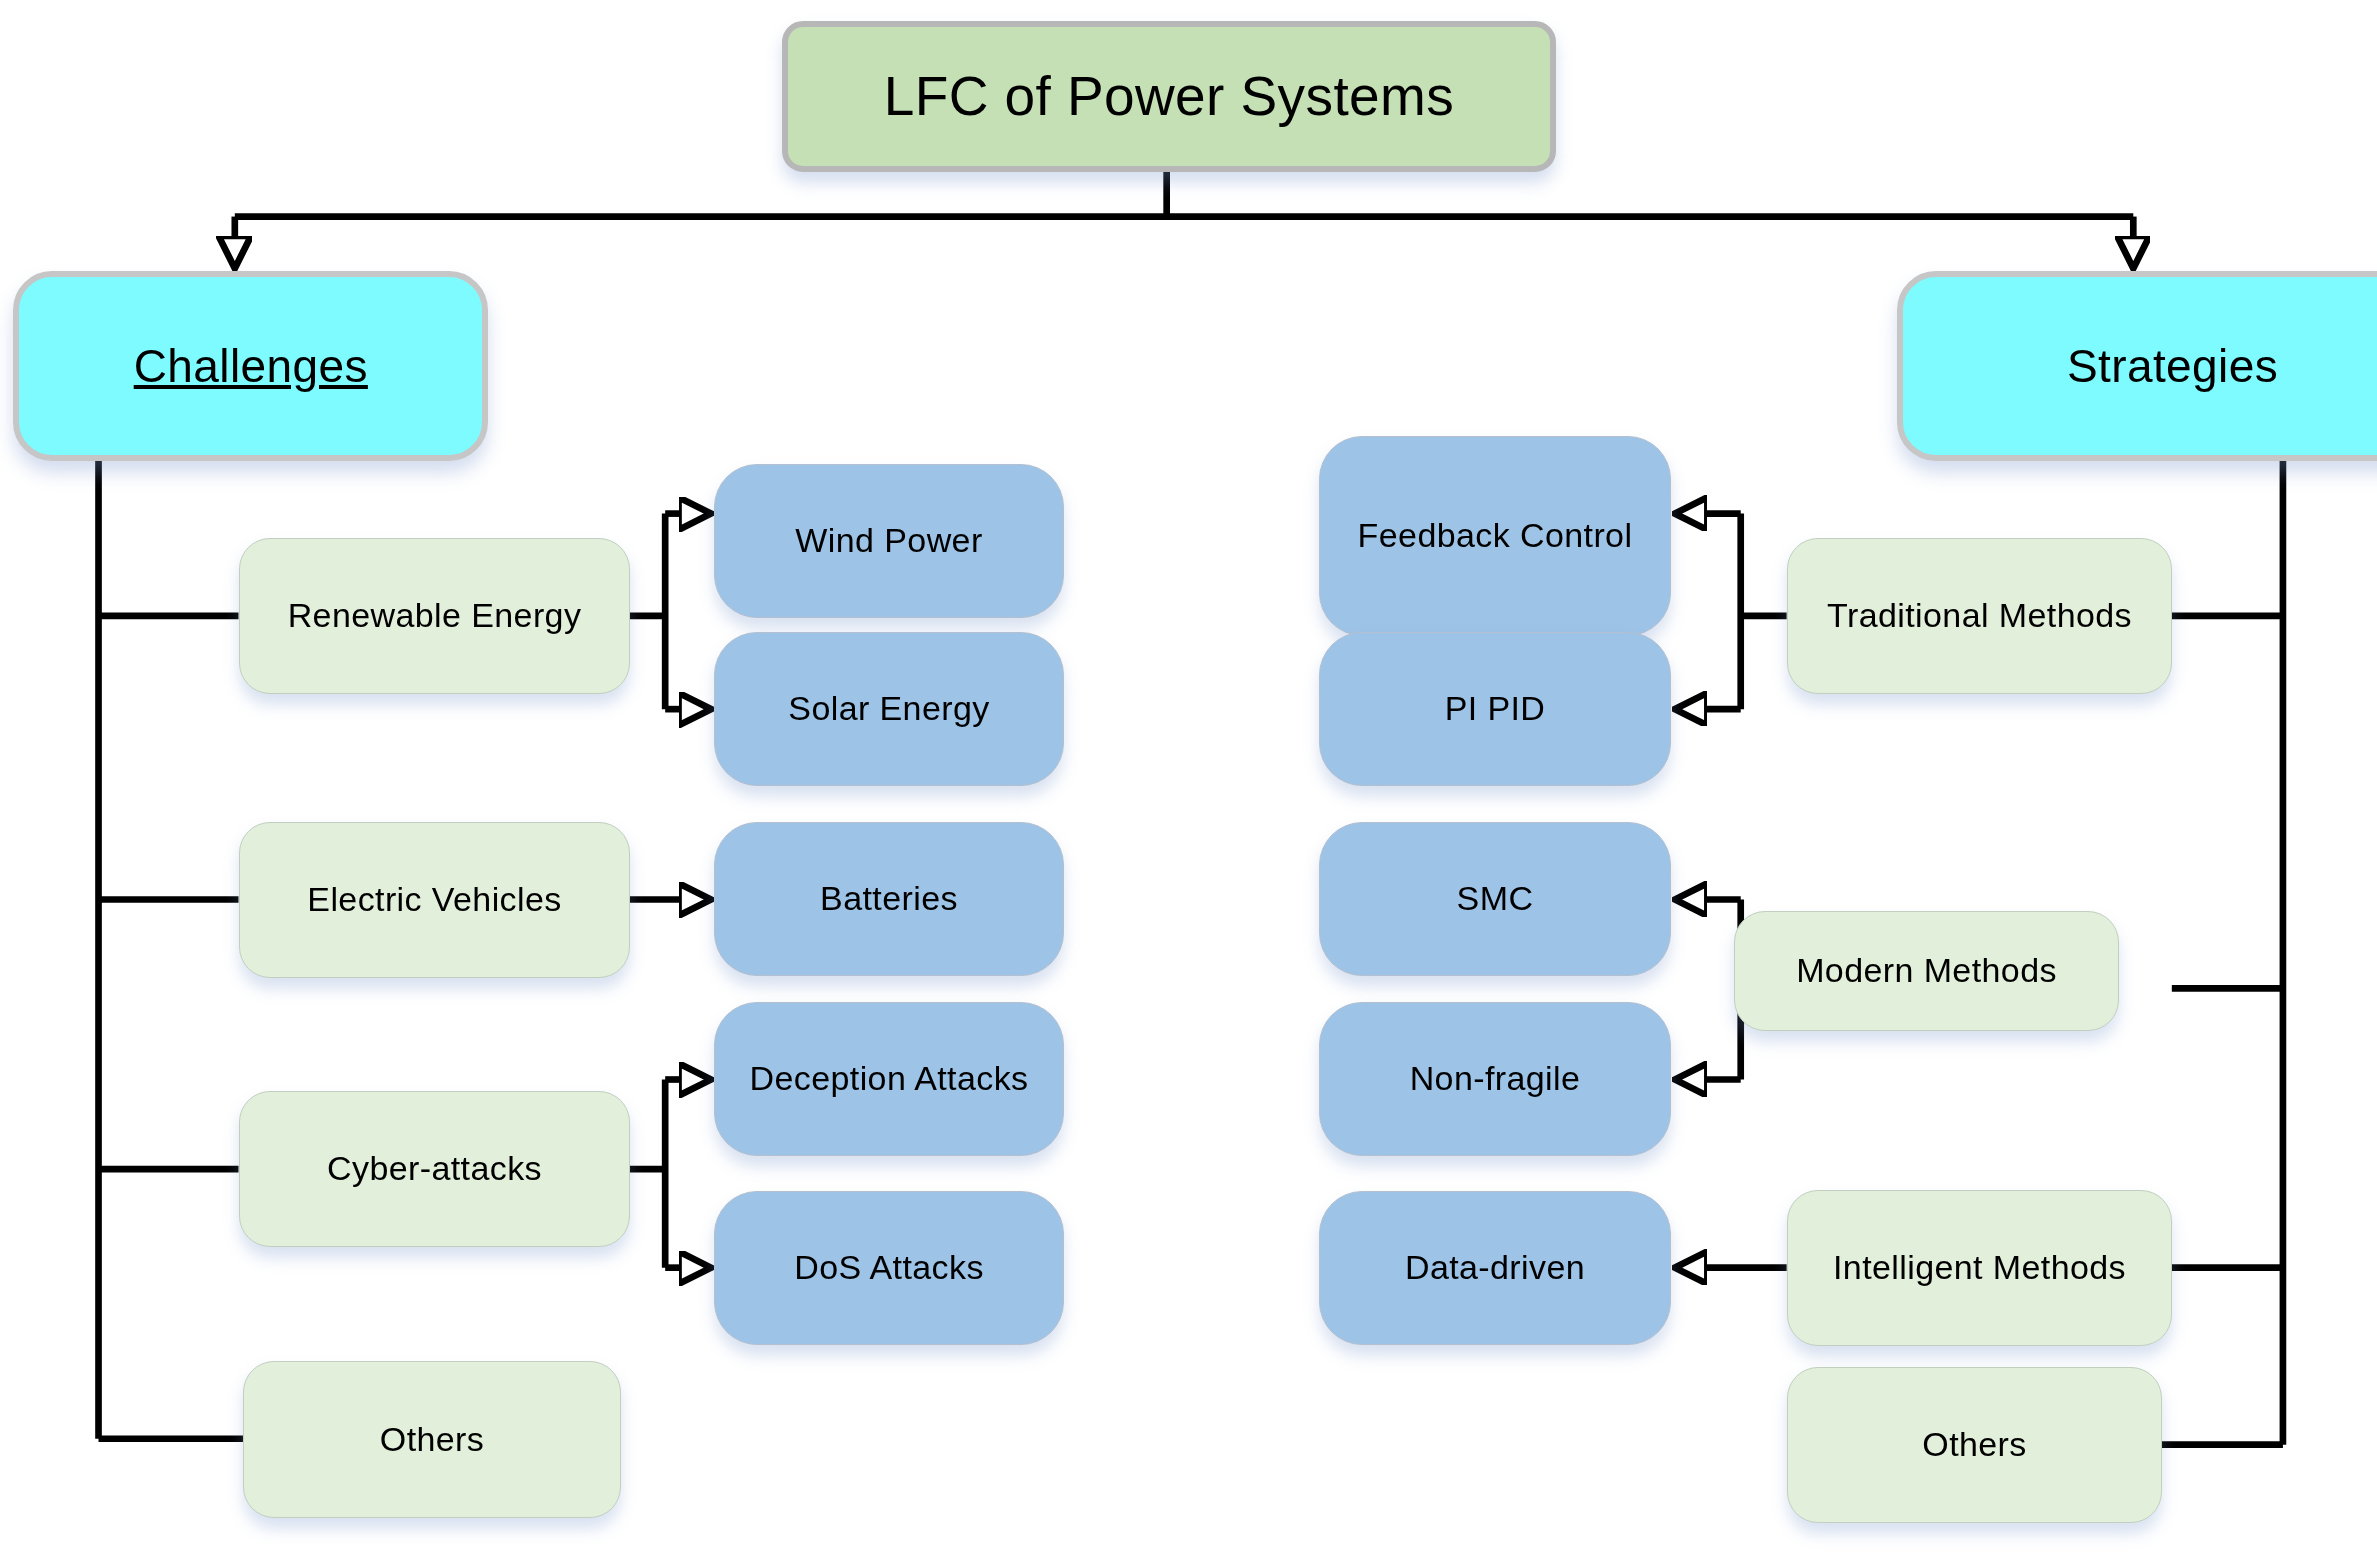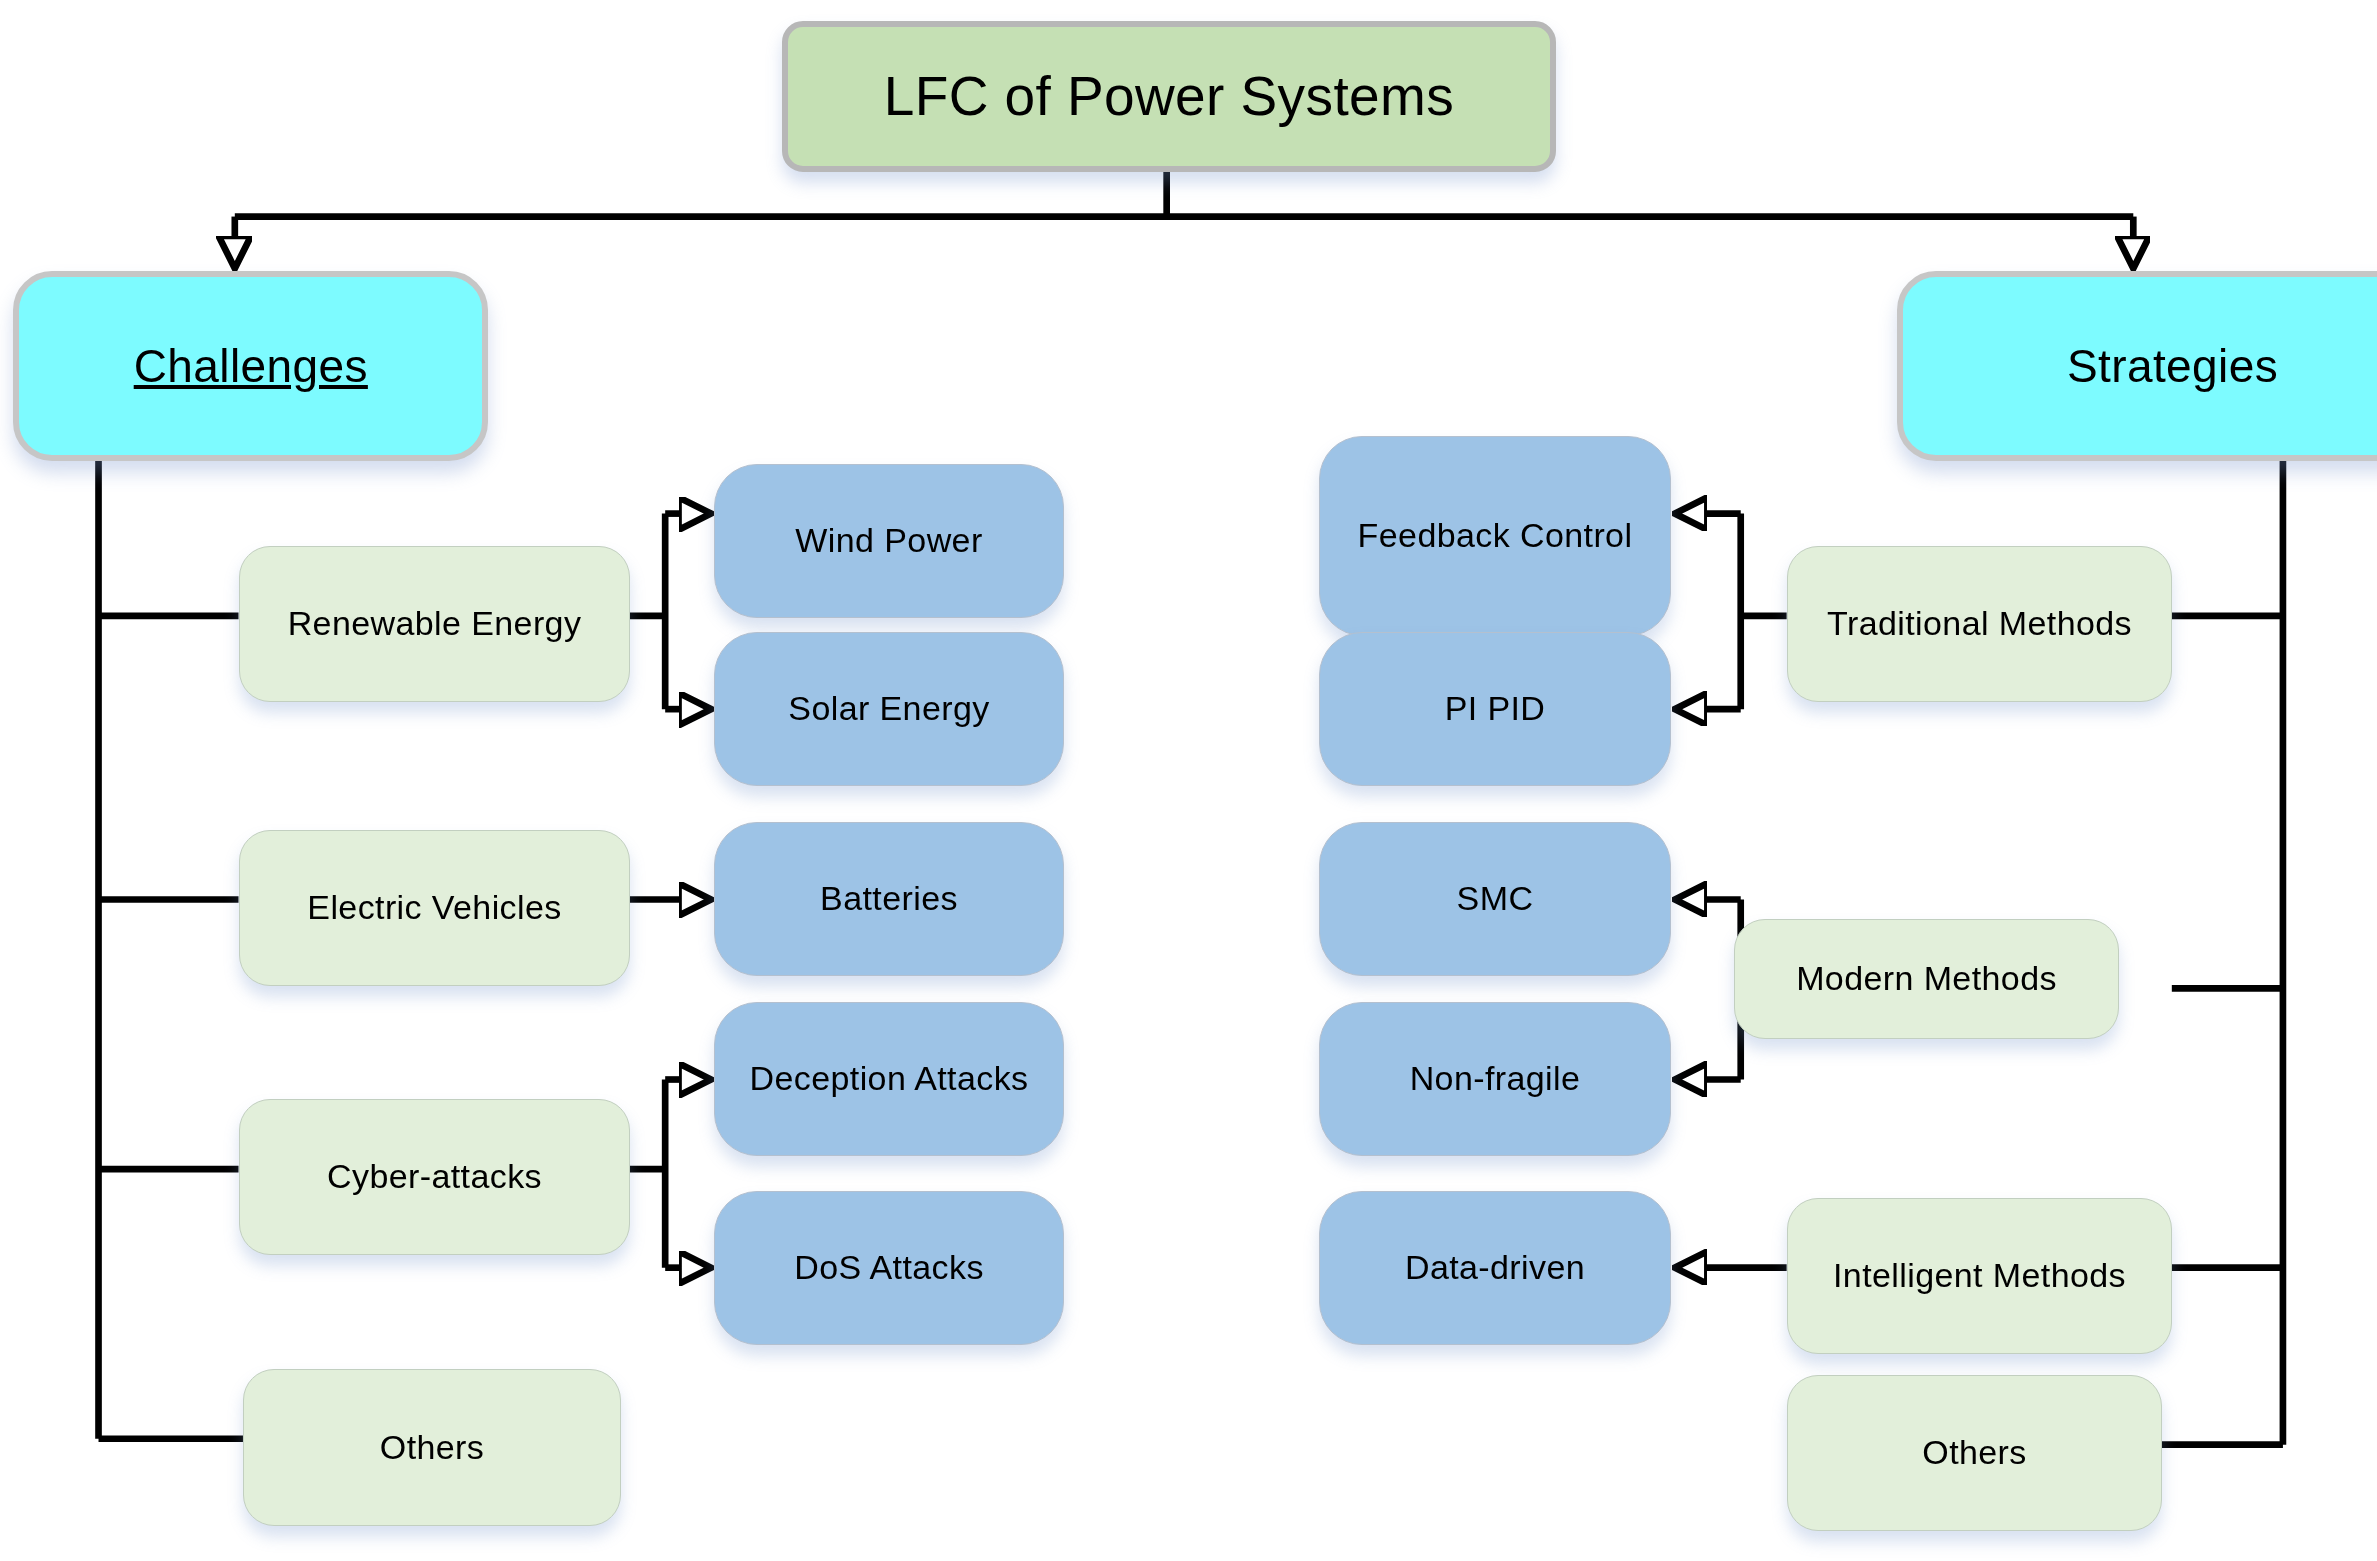--- a/index.html
+++ b/index.html
@@ -33,21 +33,20 @@
     border-radius:39px;
     font-size:46px;
     box-shadow:0 12px 18px rgba(120,150,205,0.32);
   }
   .greenchild{
     background:#e2efda;
     border:1.5px solid #c2cfc0;
     border-radius:31px;
     font-size:34px;
     box-shadow:0 10.4px 15px rgba(120,150,205,0.28);
-    margin-top:8px;
   }
   .bluechild{
     background:#9dc3e6;
     border:1.5px solid #b4c0cf;
     border-radius:43px;
     font-size:34px;
     box-shadow:0 10.4px 15px rgba(120,150,205,0.28);
   }
   
   .pos-root{left:782px;top:21px;width:774px;height:151px;}

